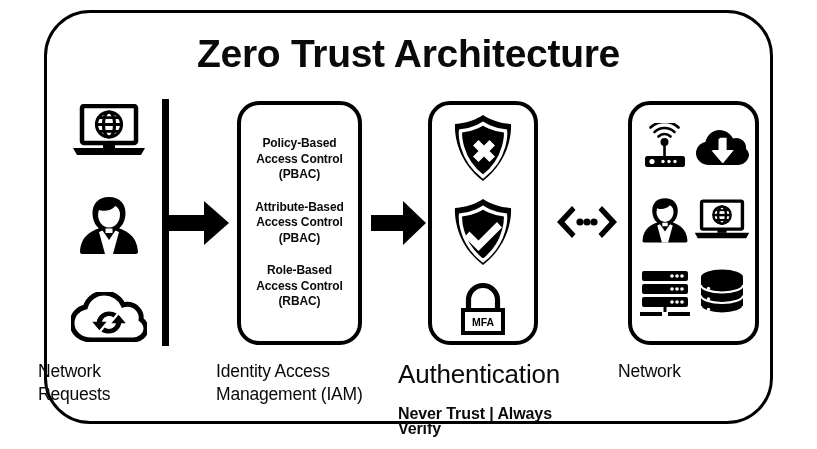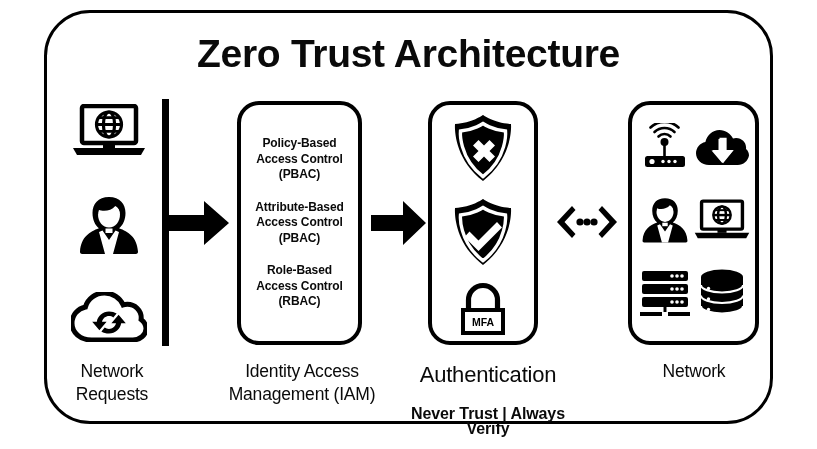--- a/index.html
+++ b/index.html
@@ -138,33 +138,33 @@
     grid-template-columns: 1fr 1fr;
     grid-template-rows: 1fr 1fr 1fr;
     align-items: center;
     justify-items: center;
     padding: 12px 8px 14px 8px;
     box-sizing: border-box;
   }
   
   .caption {
     position: absolute;
-    text-align: center;
+    text-align: left;
     font-size: 17.5px;
     line-height: 23px;
     font-weight: 500;
     letter-spacing: -0.2px;
   }
   .cap-requests { left: 38px;  top: 360px; width: 148px; }
   .cap-iam      { left: 216px; top: 360px; width: 172px; }
   .cap-auth     { left: 398px; top: 362px; width: 180px; }
   .cap-net      { left: 618px; top: 360px; width: 152px; }
 
   .cap-auth .cap-main {
-    font-size: 22px;
+    font-size: 26px;
     line-height: 25px;
     display: block;
   }
   .cap-auth .cap-sub {
     display: block;
     font-size: 16px;
     line-height: 15px;
     font-weight: 700;
     margin-top: 19px;
     letter-spacing: -0.1px;

